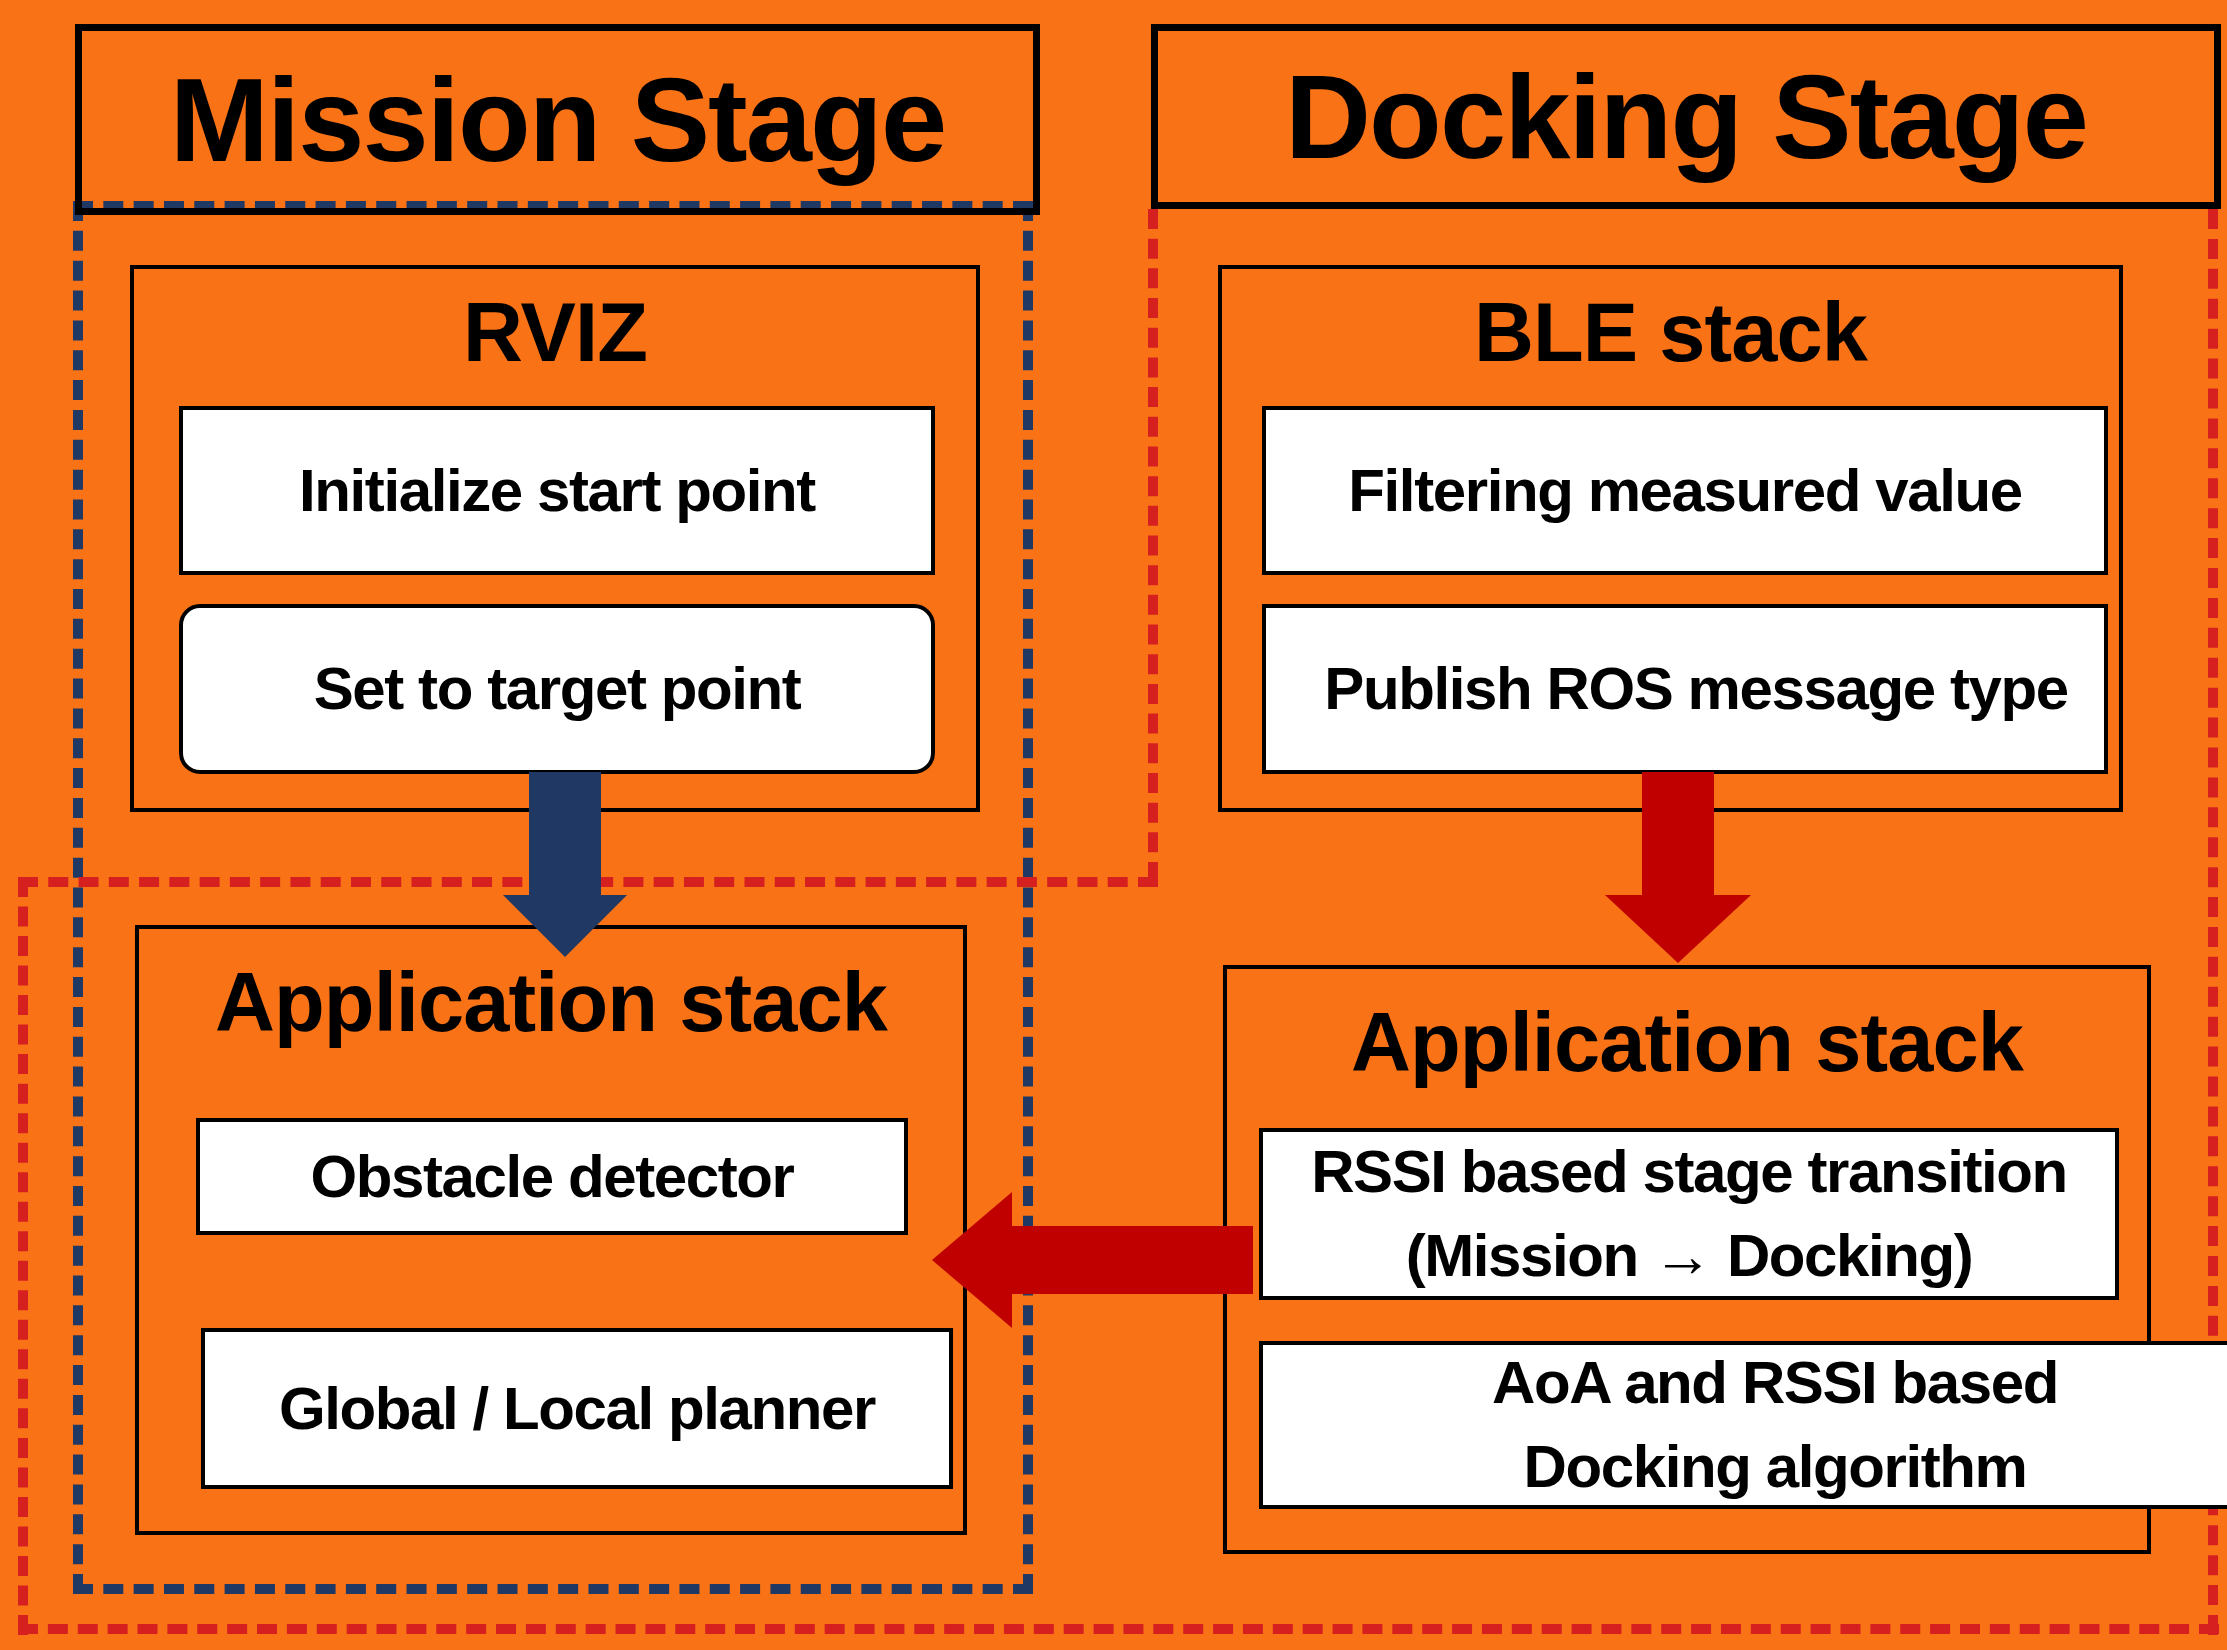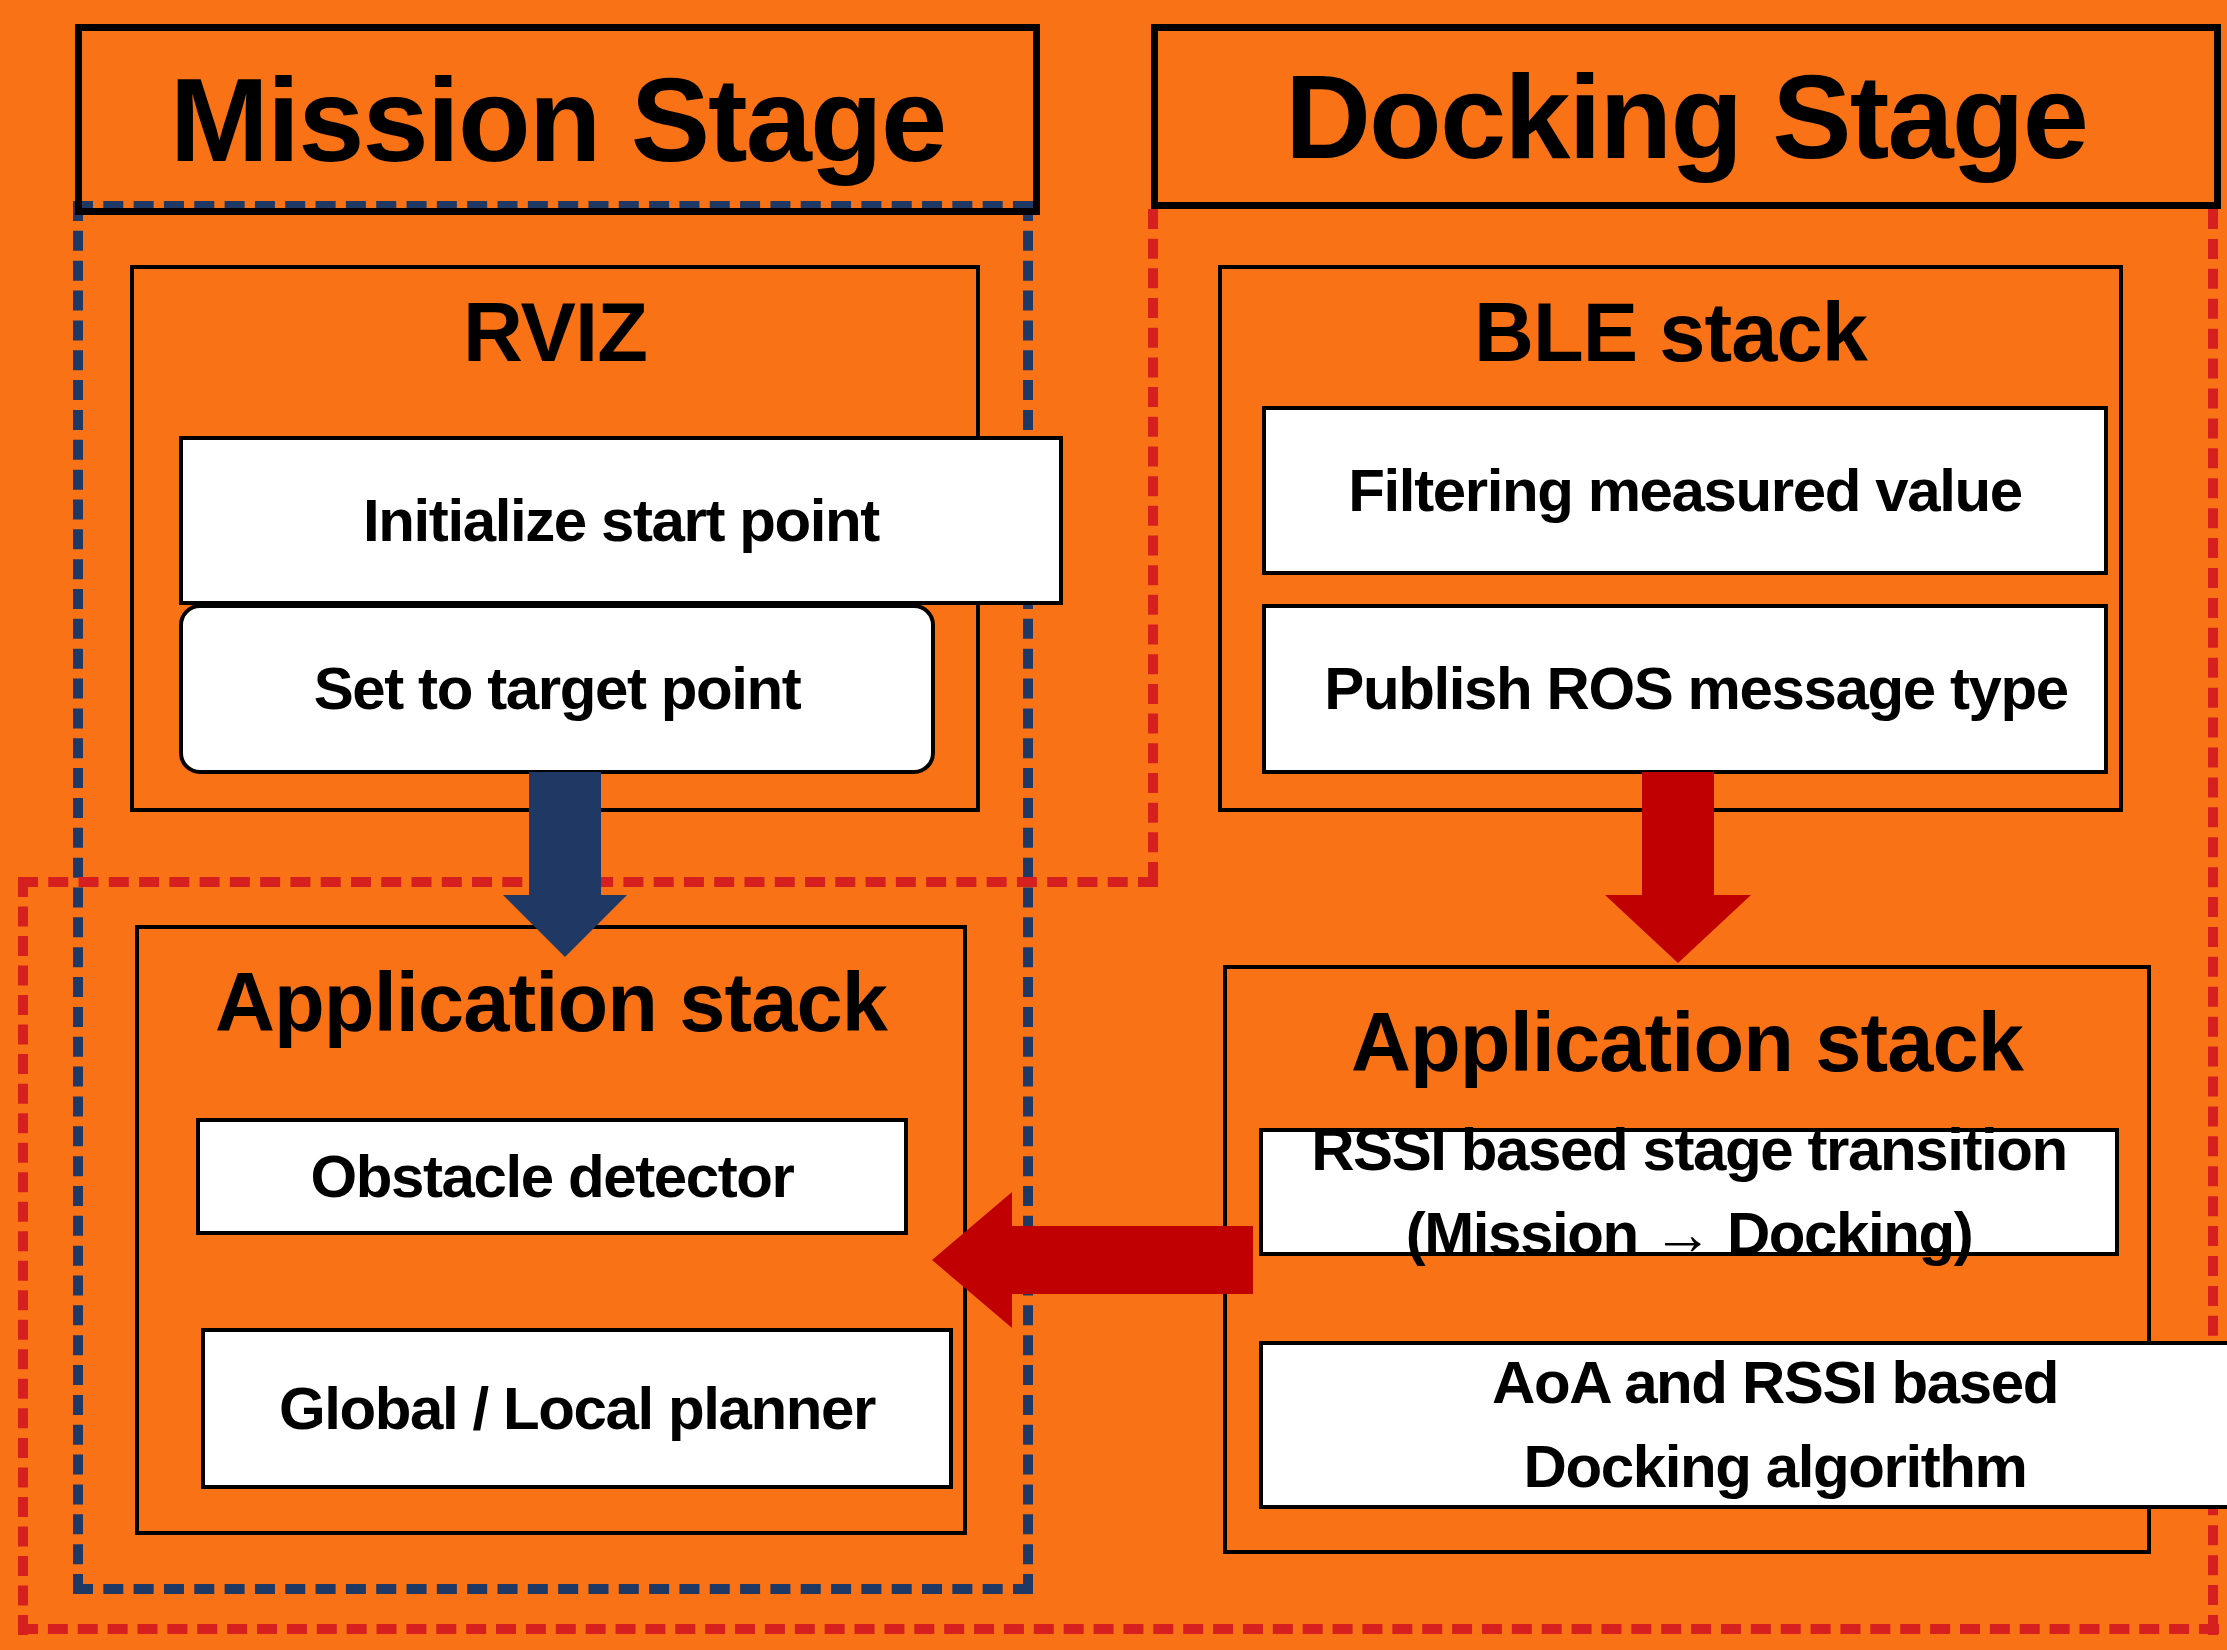--- a/index.html
+++ b/index.html
@@ -42,27 +42,27 @@
   .rviz-box{left:130px;top:265px;width:850px;height:547px;padding-top:15px;}
   .ble-box{left:1218px;top:265px;width:905px;height:547px;padding-top:15px;}
   .nav-box{left:135px;top:925px;width:832px;height:610px;padding-top:24.5px;}
   .app-box{left:1223px;top:965px;width:928px;height:589px;padding-top:24.5px;}
 
   .item-box{
     position:absolute;border:4.7px solid #000;background:#ffffff;z-index:4;
     display:flex;flex-direction:column;align-items:center;justify-content:center;
     font-size:60px;letter-spacing:-1.4px;line-height:1.4;white-space:nowrap;
   }
-  .item-init{left:179px;top:406px;width:884px;height:169px;margin-top:30px;}
+  .item-init{left:179px;top:406px;width:756px;height:169px;}
   .item-set{left:179px;top:604px;width:756px;height:170px;border-radius:21px;}
   .item-filter{left:1262px;top:406px;width:846px;height:169px;}
   .item-publish{left:1262px;top:604px;width:846px;height:170px;padding-left:22px;}
   .item-obstacle{left:196px;top:1118px;width:712px;height:117px;}
   .item-planner{left:201px;top:1328px;width:752px;height:161px;}
-  .item-rssi{left:1259px;top:1128px;width:860px;height:128px;}
+  .item-rssi{left:1259px;top:1128px;width:860px;height:172px;}
   .item-aoa{left:1259px;top:1341px;width:1032px;height:168px;}
 
   
   .arrow-part{position:absolute;z-index:5;}
   .navy-shaft{left:529px;top:772px;width:72px;height:124px;background:#1f3864;}
   .navy-head{
     left:503px;top:895px;width:0;height:0;
     border-left:62px solid transparent;border-right:62px solid transparent;
     border-top:62px solid #1f3864;
   }

